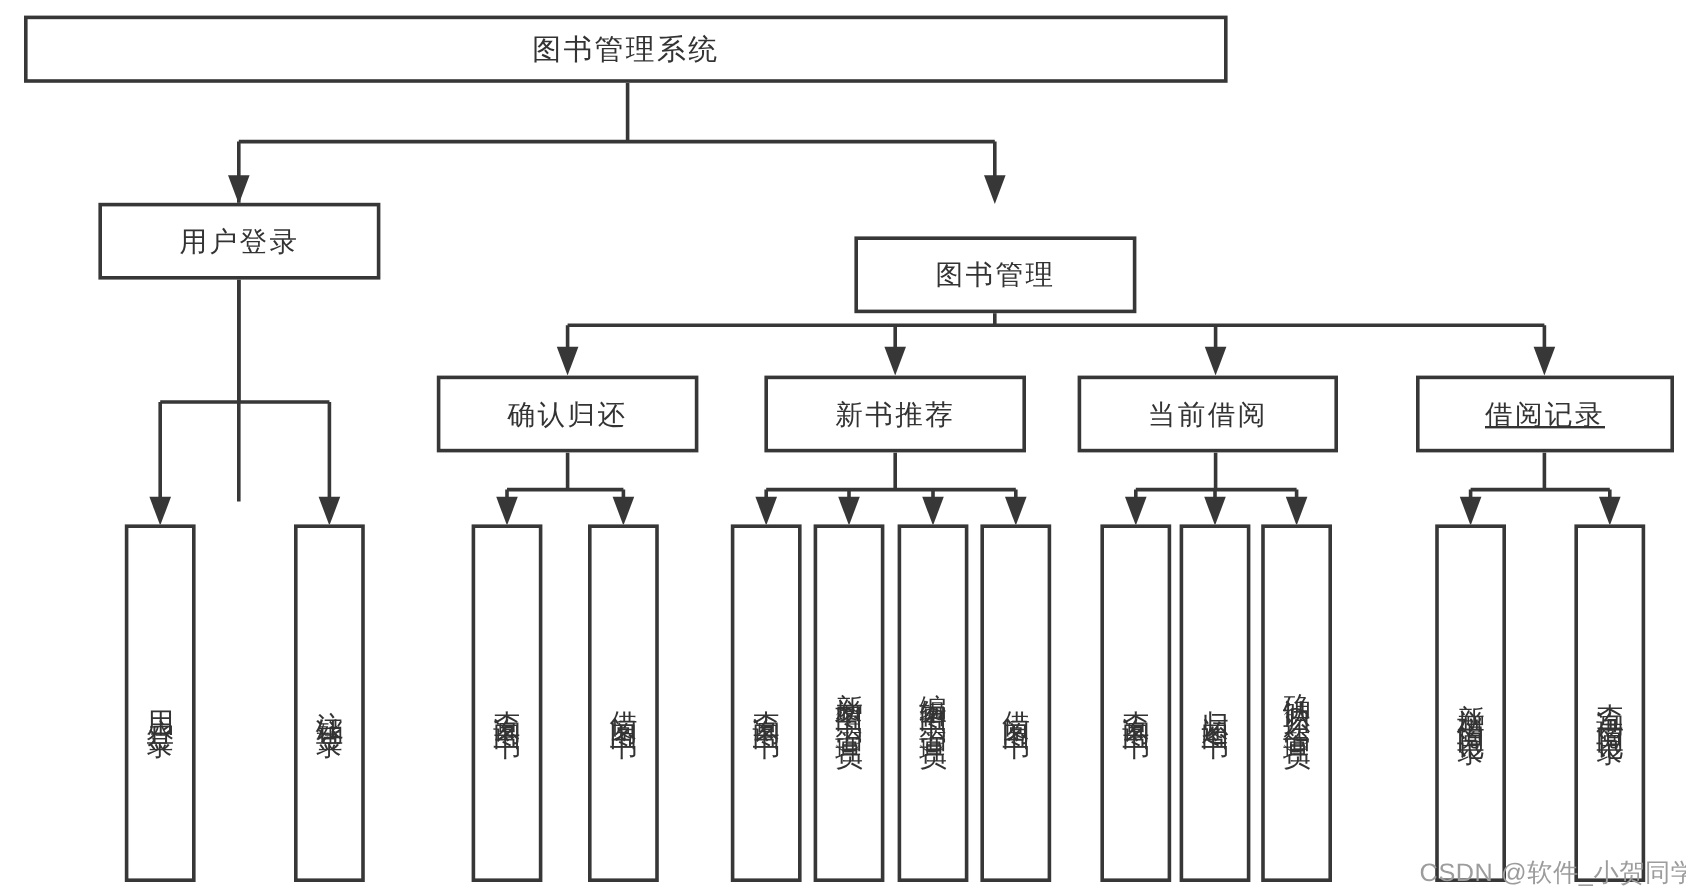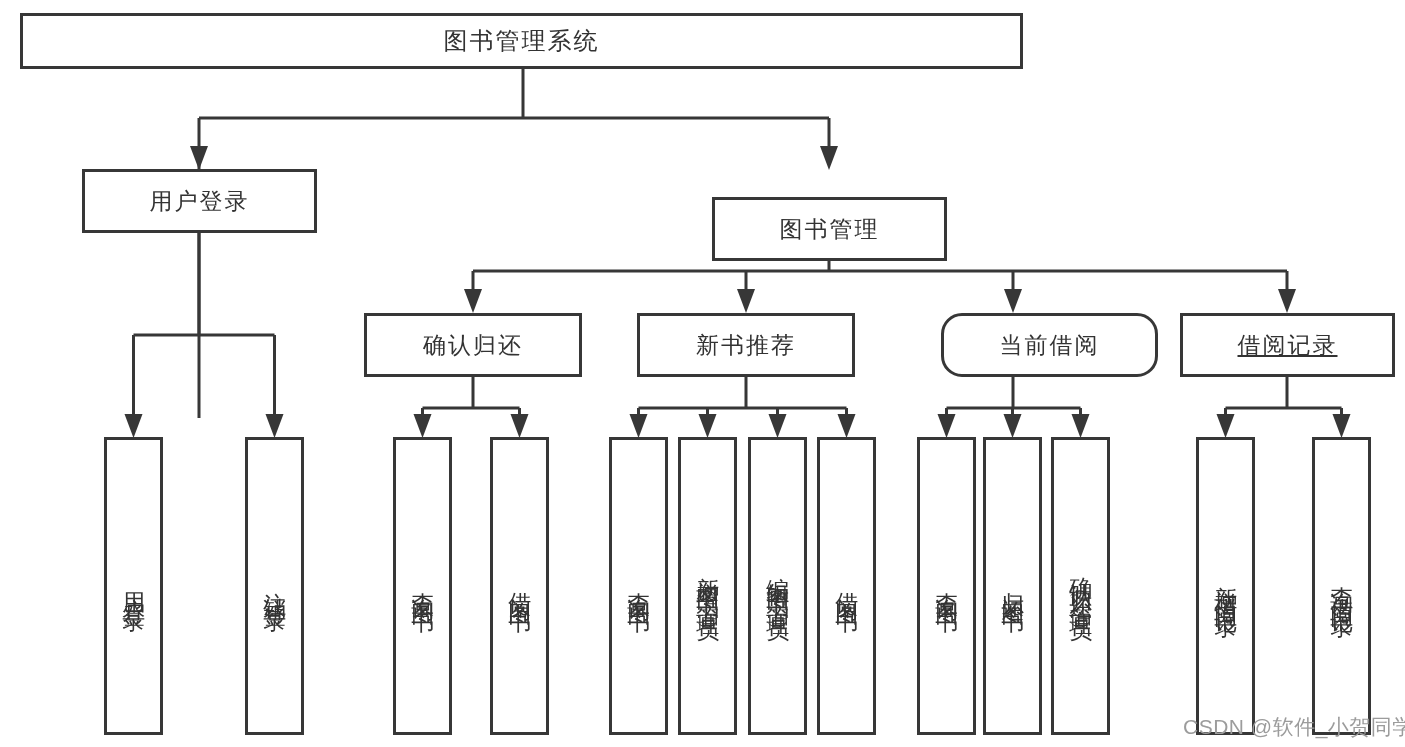--- a/index.html
+++ b/index.html
@@ -128,21 +128,21 @@
   <div class="node" style="left:712px; top:169px; width:235px; height:64px;margin-top:28px;">
     <span>图书管理</span>
   </div>
 
   <div class="node" style="left:364px; top:313px; width:218px; height:64px;">
     <span>确认归还</span>
   </div>
   <div class="node" style="left:637px; top:313px; width:218px; height:64px;">
     <span>新书推荐</span>
   </div>
-  <div class="node" style="left:941px; top:313px; width:217px; height:64px;border-radius:21px;">
+  <div class="node" style="left:898px; top:313px; width:217px; height:64px;">
     <span>当前借阅</span>
   </div>
   <div class="node" style="left:1180px; top:313px; width:215px; height:64px;text-decoration:underline;">
     <span>借阅记录</span>
   </div>
 
   <div class="node leaf" style="left:104px; top:437px; width:59px; height:298px;">
     <span class="vtext">用户登录</span>
   </div>
   <div class="node leaf" style="left:245px; top:437px; width:59px; height:298px;">

